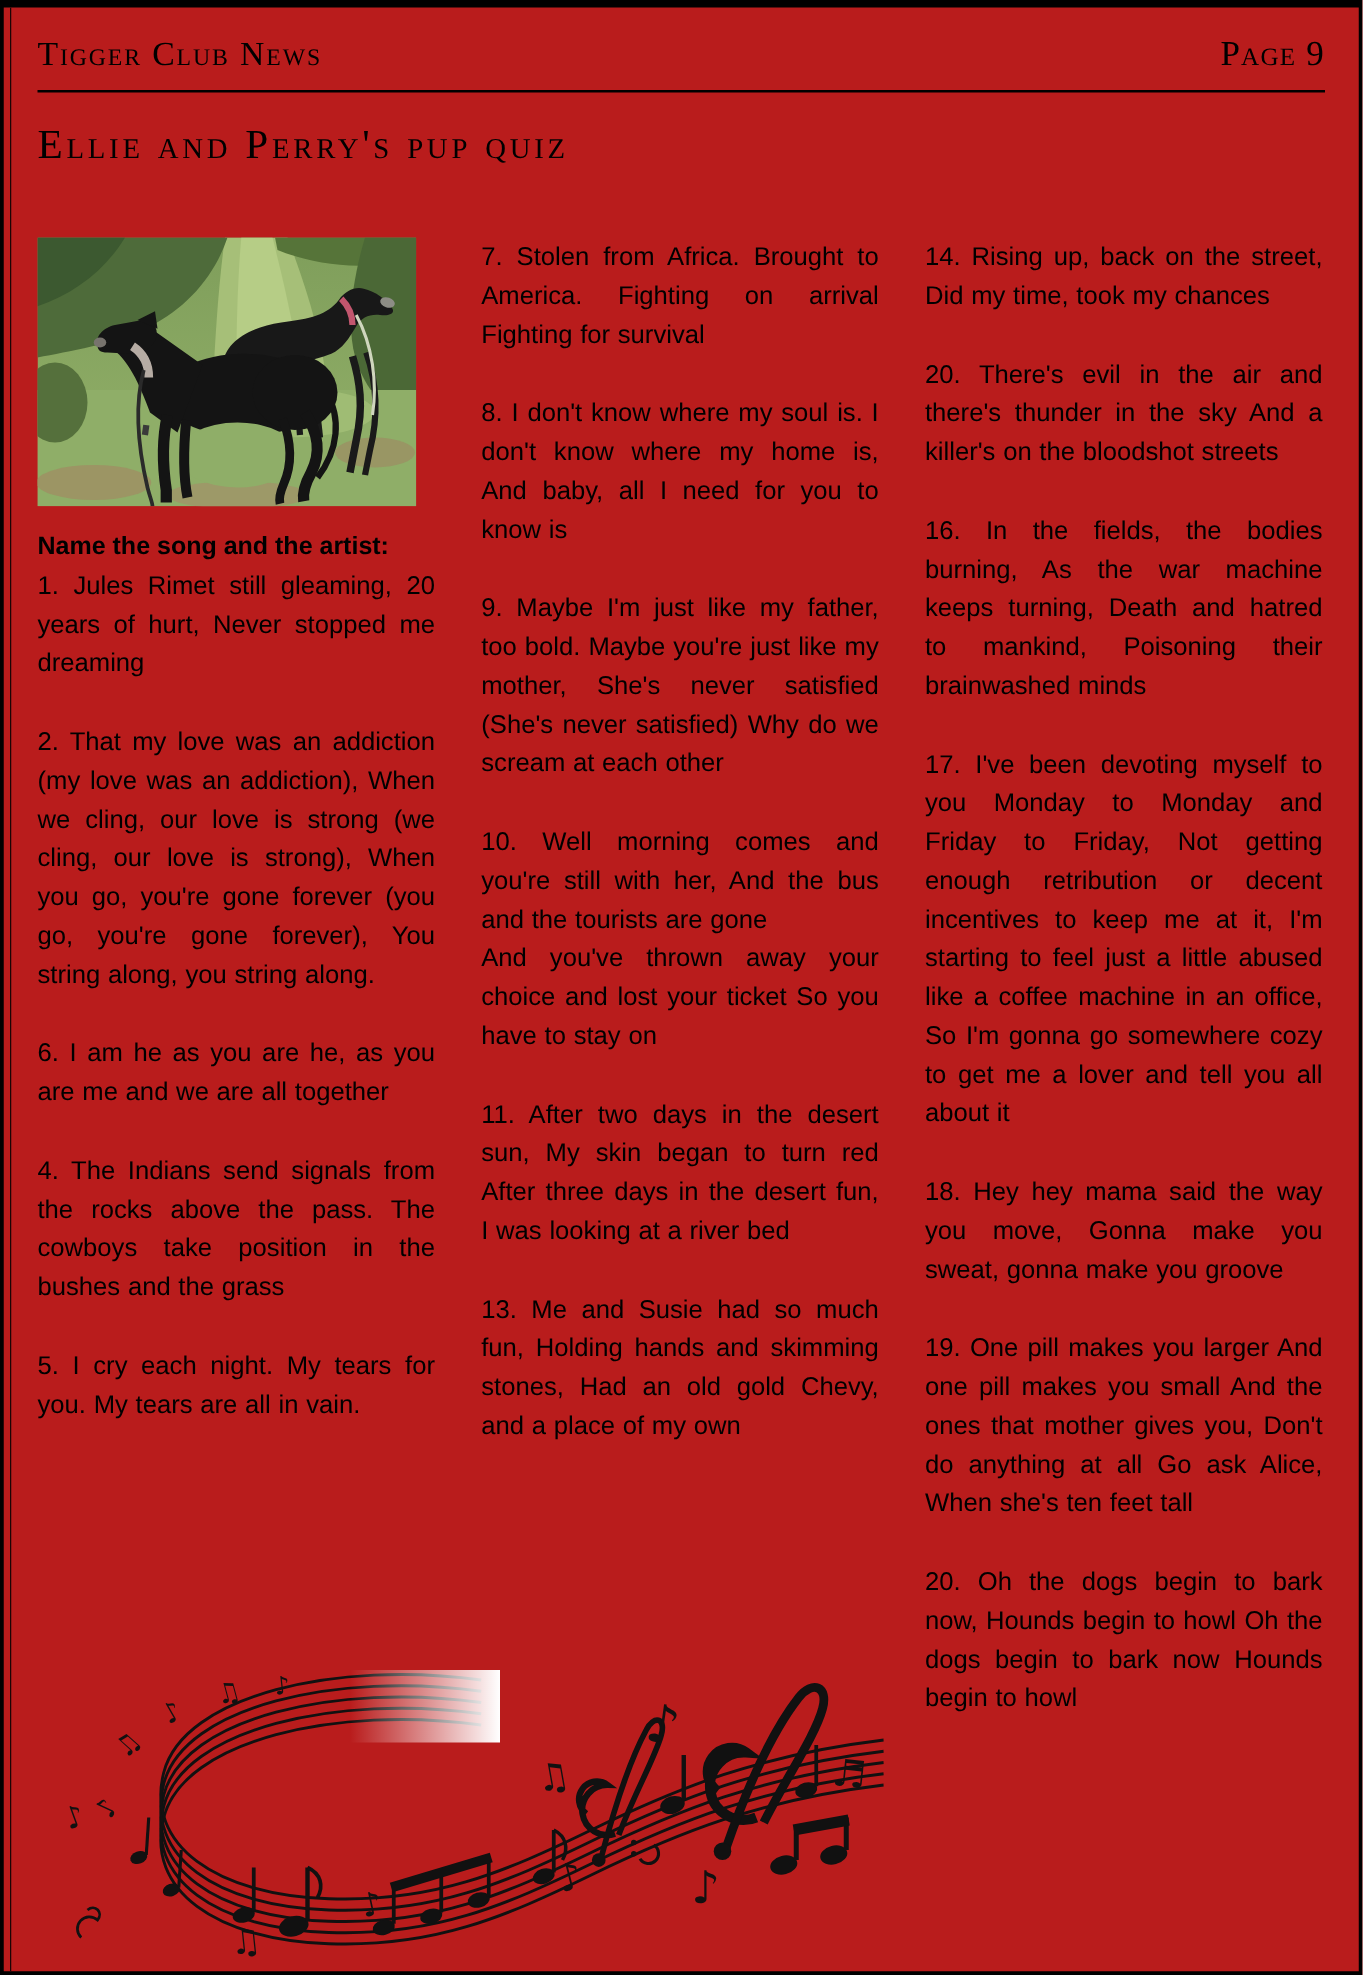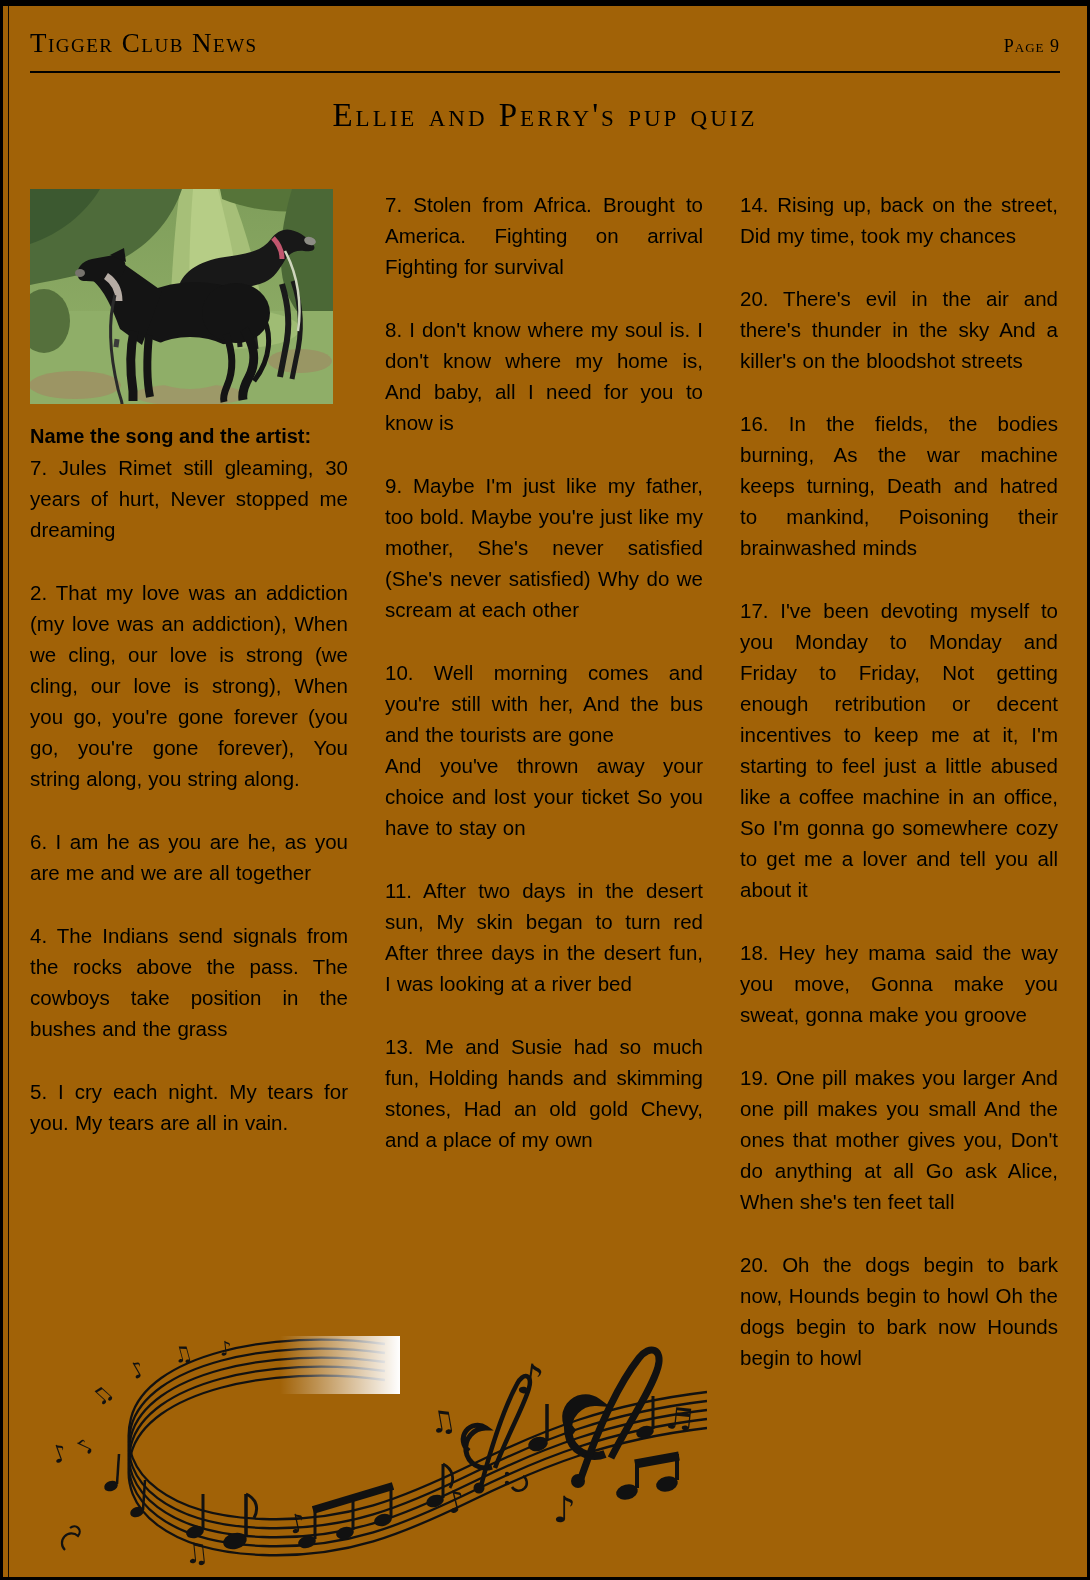--- a/index.html
+++ b/index.html
@@ -2,21 +2,21 @@
 <html><head>
 <meta charset="utf-8">
 <style>
   * { margin: 0; padding: 0; box-sizing: border-box; }
   html, body { background: #e8e8e8; }
   .page {
     position: relative;
     width: 1090px;
     height: 1580px;
     margin: 0 auto;
-    background: #a16207;
+    background: #b91c1c;
     border: 3px solid #000;
     border-top-width: 6px;
     overflow: hidden;
     font-family: "Liberation Sans", sans-serif;
     color: #000;
   }
   .page::before{
     content:"";
     position:absolute; left:5px; top:0; bottom:0; width:1px;
     background:#000; opacity:.85;
@@ -26,30 +26,29 @@
   
   .masthead {
     display: flex;
     justify-content: space-between;
     align-items: baseline;
     margin-top: 22px;
     font-family: "Liberation Serif", serif;
     font-variant: small-caps;
   }
   .mast-title { font-size: 27px; letter-spacing: 1.5px; }
-  .mast-page  { font-size: 18px; letter-spacing: 1px; }
+  .mast-page  { font-size: 28px; letter-spacing: 1px; }
   .rule {
     border: none;
     border-top: 2px solid #000;
     margin-top: 12px;
   }
 
   
   .article-title {
-    text-align: center;
     margin-top: 24px;
     font-family: "Liberation Serif", serif;
     font-variant: small-caps;
     font-weight: 400;
     font-size: 33px;
     letter-spacing: 3px;
   }
 
   
   .cols {
@@ -149,21 +148,21 @@
               <path d="M119 146 C117 166 116 188 120 208" stroke="#141414" stroke-width="8" fill="none"></path>
               <path d="M214 140 C225 157 227 172 219 188 C214 197 212 205 213 211" stroke="#141414" stroke-width="9" fill="none"></path>
               <path d="M196 145 C203 163 204 181 197 197 C194 204 193 209 194 213" stroke="#141414" stroke-width="7" fill="none"></path>
               <path d="M76 87 C85 93 89 102 89 112" stroke="#b6aca4" stroke-width="7" fill="none"></path>
               <path d="M85 106 C78 132 80 166 88 200 C90 208 92 212 92 215" stroke="#2a2a2a" stroke-width="3" fill="none"></path>
               <rect x="84" y="150" width="5" height="8" fill="#3a3a3a" transform="rotate(8 86 154)"></rect>
             </g>
           </svg>
         </div>
         <div class="lead">Name the song and the artist:</div>
-        <div class="q">7. Jules Rimet still gleaming, 30 years of hurt, Never stopped me dreaming</div>
+        <div class="q">1. Jules Rimet still gleaming, 20 years of hurt, Never stopped me dreaming</div>
         <div class="q">2. That my love was an addiction (my love was an addiction), When we cling, our love is strong (we cling, our love is strong), When you go, you're gone forever (you go, you're gone forever), You string along, you string along.</div>
         <div class="q">6. I am he as you are he, as you are me and we are all together</div>
         <div class="q">4. The Indians send signals from the rocks above the pass. The cowboys take position in the bushes and the grass</div>
         <div class="q">5. I cry each night. My tears for you. My tears are all in vain.</div>
       </div>
 
       <div class="col">
         <div class="q">7. Stolen from Africa. Brought to America. Fighting on arrival Fighting for survival</div>
         <div class="q">8. I don't know where my soul is. I don't know where my home is, And baby, all I need for you to know is</div>
         <div class="q">9. Maybe I'm just like my father, too bold. Maybe you're just like my mother, She's never satisfied (She's never satisfied) Why do we scream at each other</div>

